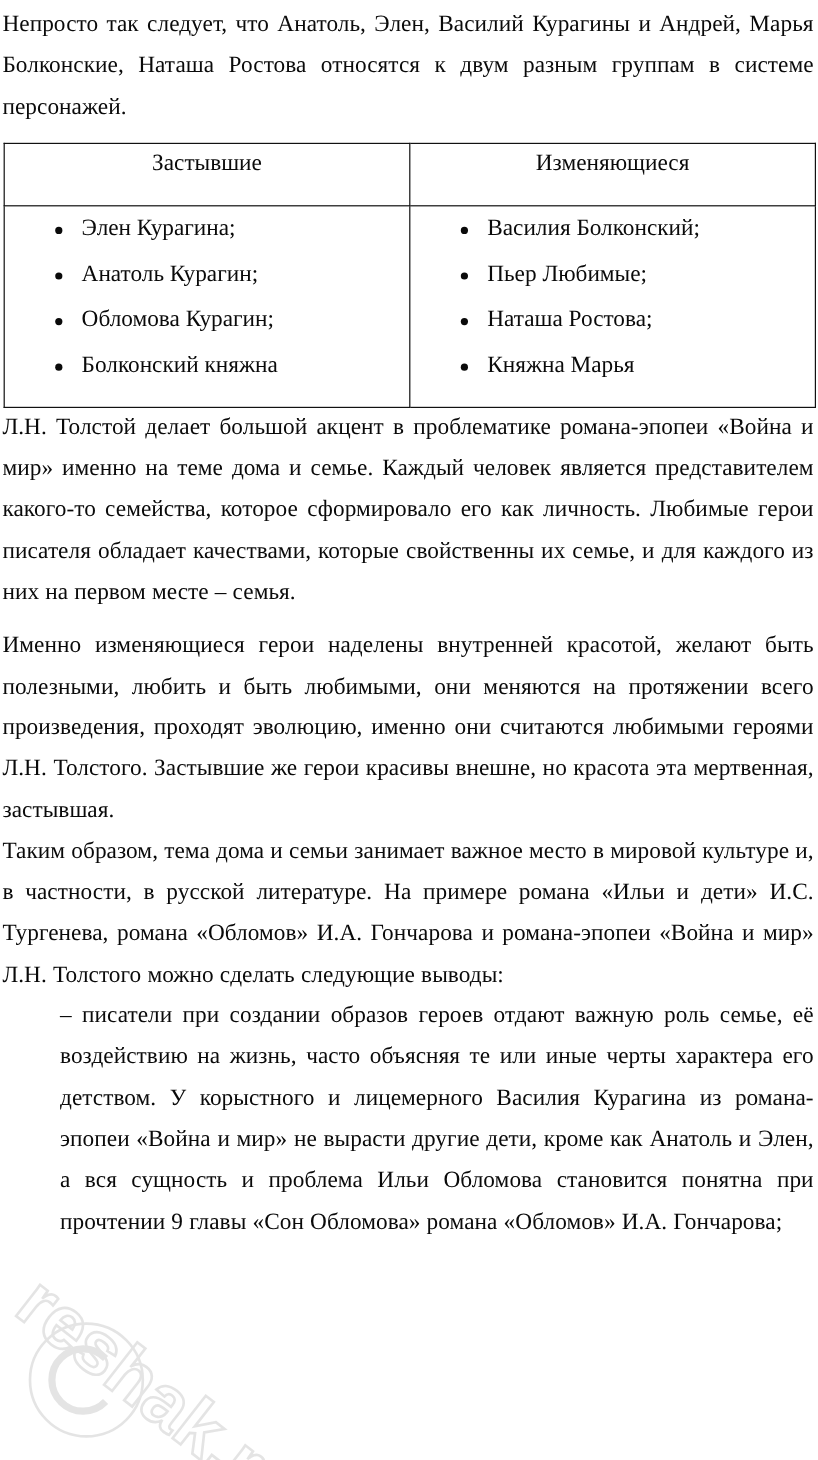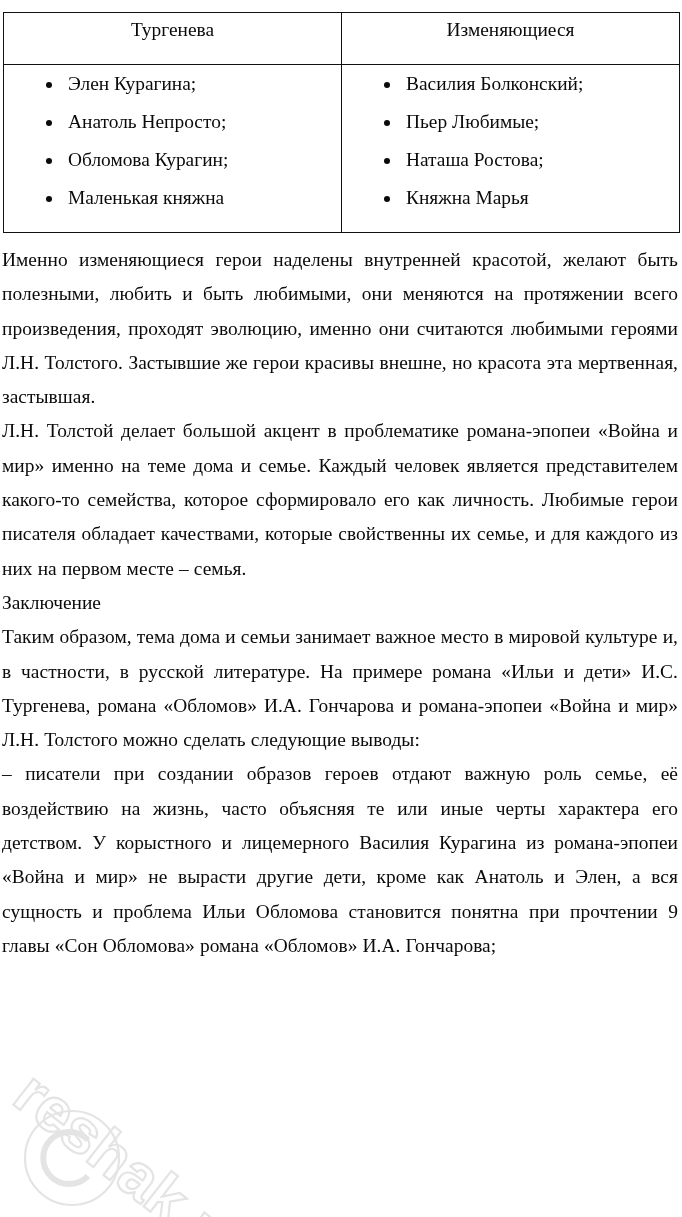--- a/index.html
+++ b/index.html
@@ -37,21 +37,21 @@
 
   .p-intro { margin-top: 4px; }
   .p-after-table { margin-top: 10px; }
   .p-tolstoy { margin-top: 0px; }
   .heading-zakl {
     font-size: 19.4px;
     line-height: 34.3px;
     text-align: left;
     margin: 0;
   }
-  .p-final { margin-top: 0px; }
+  .p-final { margin-top: 0px; margin-left: 48px; }
 
   
   .tbl-wrap {
     margin-top: 12px;
     margin-bottom: 0px;
     padding-right: 0px;
   }
   table.compare {
     border-collapse: collapse;
     width: 676px;
@@ -119,61 +119,61 @@
     z-index: 5;
     opacity: 0.38;
   }
   .watermark svg { display: block; }
 </style>
 </head>
 <body>
 
 <div class="page">
 
+  <p class="para p-intro">Непросто так следует, что Анатоль, Элен, Василий Курагины и Андрей, Марья Болконские, Наташа Ростова относятся к двум разным группам в системе персонажей.</p>
 
   <div class="tbl-wrap">
     <table class="compare">
       <colgroup>
         <col class="col-left">
         <col class="col-right">
       </colgroup>
       <thead>
         <tr>
-          <th class="hdr">Тургенева</th>
+          <th class="hdr">Застывшие</th>
           <th class="hdr">Изменяющиеся</th>
         </tr>
       </thead>
       <tbody>
         <tr>
           <td class="cell">
             <ul class="bullets">
               <li>Элен Курагина;</li>
-              <li>Анатоль Непросто;</li>
+              <li>Анатоль Курагин;</li>
               <li>Обломова Курагин;</li>
-              <li>Маленькая княжна</li>
+              <li>Болконский княжна</li>
             </ul>
           </td>
           <td class="cell">
             <ul class="bullets">
               <li>Василия Болконский;</li>
               <li>Пьер Любимые;</li>
               <li>Наташа Ростова;</li>
               <li>Княжна Марья</li>
             </ul>
           </td>
         </tr>
       </tbody>
     </table>
   </div>
 
+  <p class="para p-tolstoy">Л.Н. Толстой делает большой акцент в проблематике романа-эпопеи «Война и мир» именно на теме дома и семье. Каждый человек является представителем какого-то семейства, которое сформировало его как личность. Любимые герои писателя обладает качествами, которые свойственны их семье, и для каждого из них на первом месте – семья.</p>
+
   <p class="para p-after-table">Именно изменяющиеся герои наделены внутренней красотой, желают быть полезными, любить и быть любимыми, они меняются на протяжении всего произведения, проходят эволюцию, именно они считаются любимыми героями Л.Н. Толстого. Застывшие же герои красивы внешне, но красота эта мертвенная, застывшая.</p>
 
-  <p class="para p-tolstoy">Л.Н. Толстой делает большой акцент в проблематике романа-эпопеи «Война и мир» именно на теме дома и семье. Каждый человек является представителем какого-то семейства, которое сформировало его как личность. Любимые герои писателя обладает качествами, которые свойственны их семье, и для каждого из них на первом месте – семья.</p>
-
-  <p class="heading-zakl">Заключение</p>
 
   <p class="para">Таким образом, тема дома и семьи занимает важное место в мировой культуре и, в частности, в русской литературе. На примере романа «Ильи и дети» И.С. Тургенева, романа «Обломов» И.А. Гончарова и романа-эпопеи «Война и мир» Л.Н. Толстого можно сделать следующие выводы:</p>
 
   <p class="para p-final">– писатели при создании образов героев отдают важную роль семье, её воздействию на жизнь, часто объясняя те или иные черты характера его детством. У корыстного и лицемерного Василия Курагина из романа-эпопеи «Война и мир» не вырасти другие дети, кроме как Анатоль и Элен, а вся сущность и проблема Ильи Обломова становится понятна при прочтении 9 главы «Сон Обломова» романа «Обломов» И.А. Гончарова;</p>
 
   <div class="watermark">
     <svg width="300" height="190" viewBox="0 0 300 190" xmlns="http://www.w3.org/2000/svg">
       <g fill="none" stroke="#b9b9b9" stroke-width="2.2">
         <circle cx="72" cy="118" r="47"></circle>
         <path d="M88 100 a26 26 0 1 0 0 36" stroke-width="6"></path>

